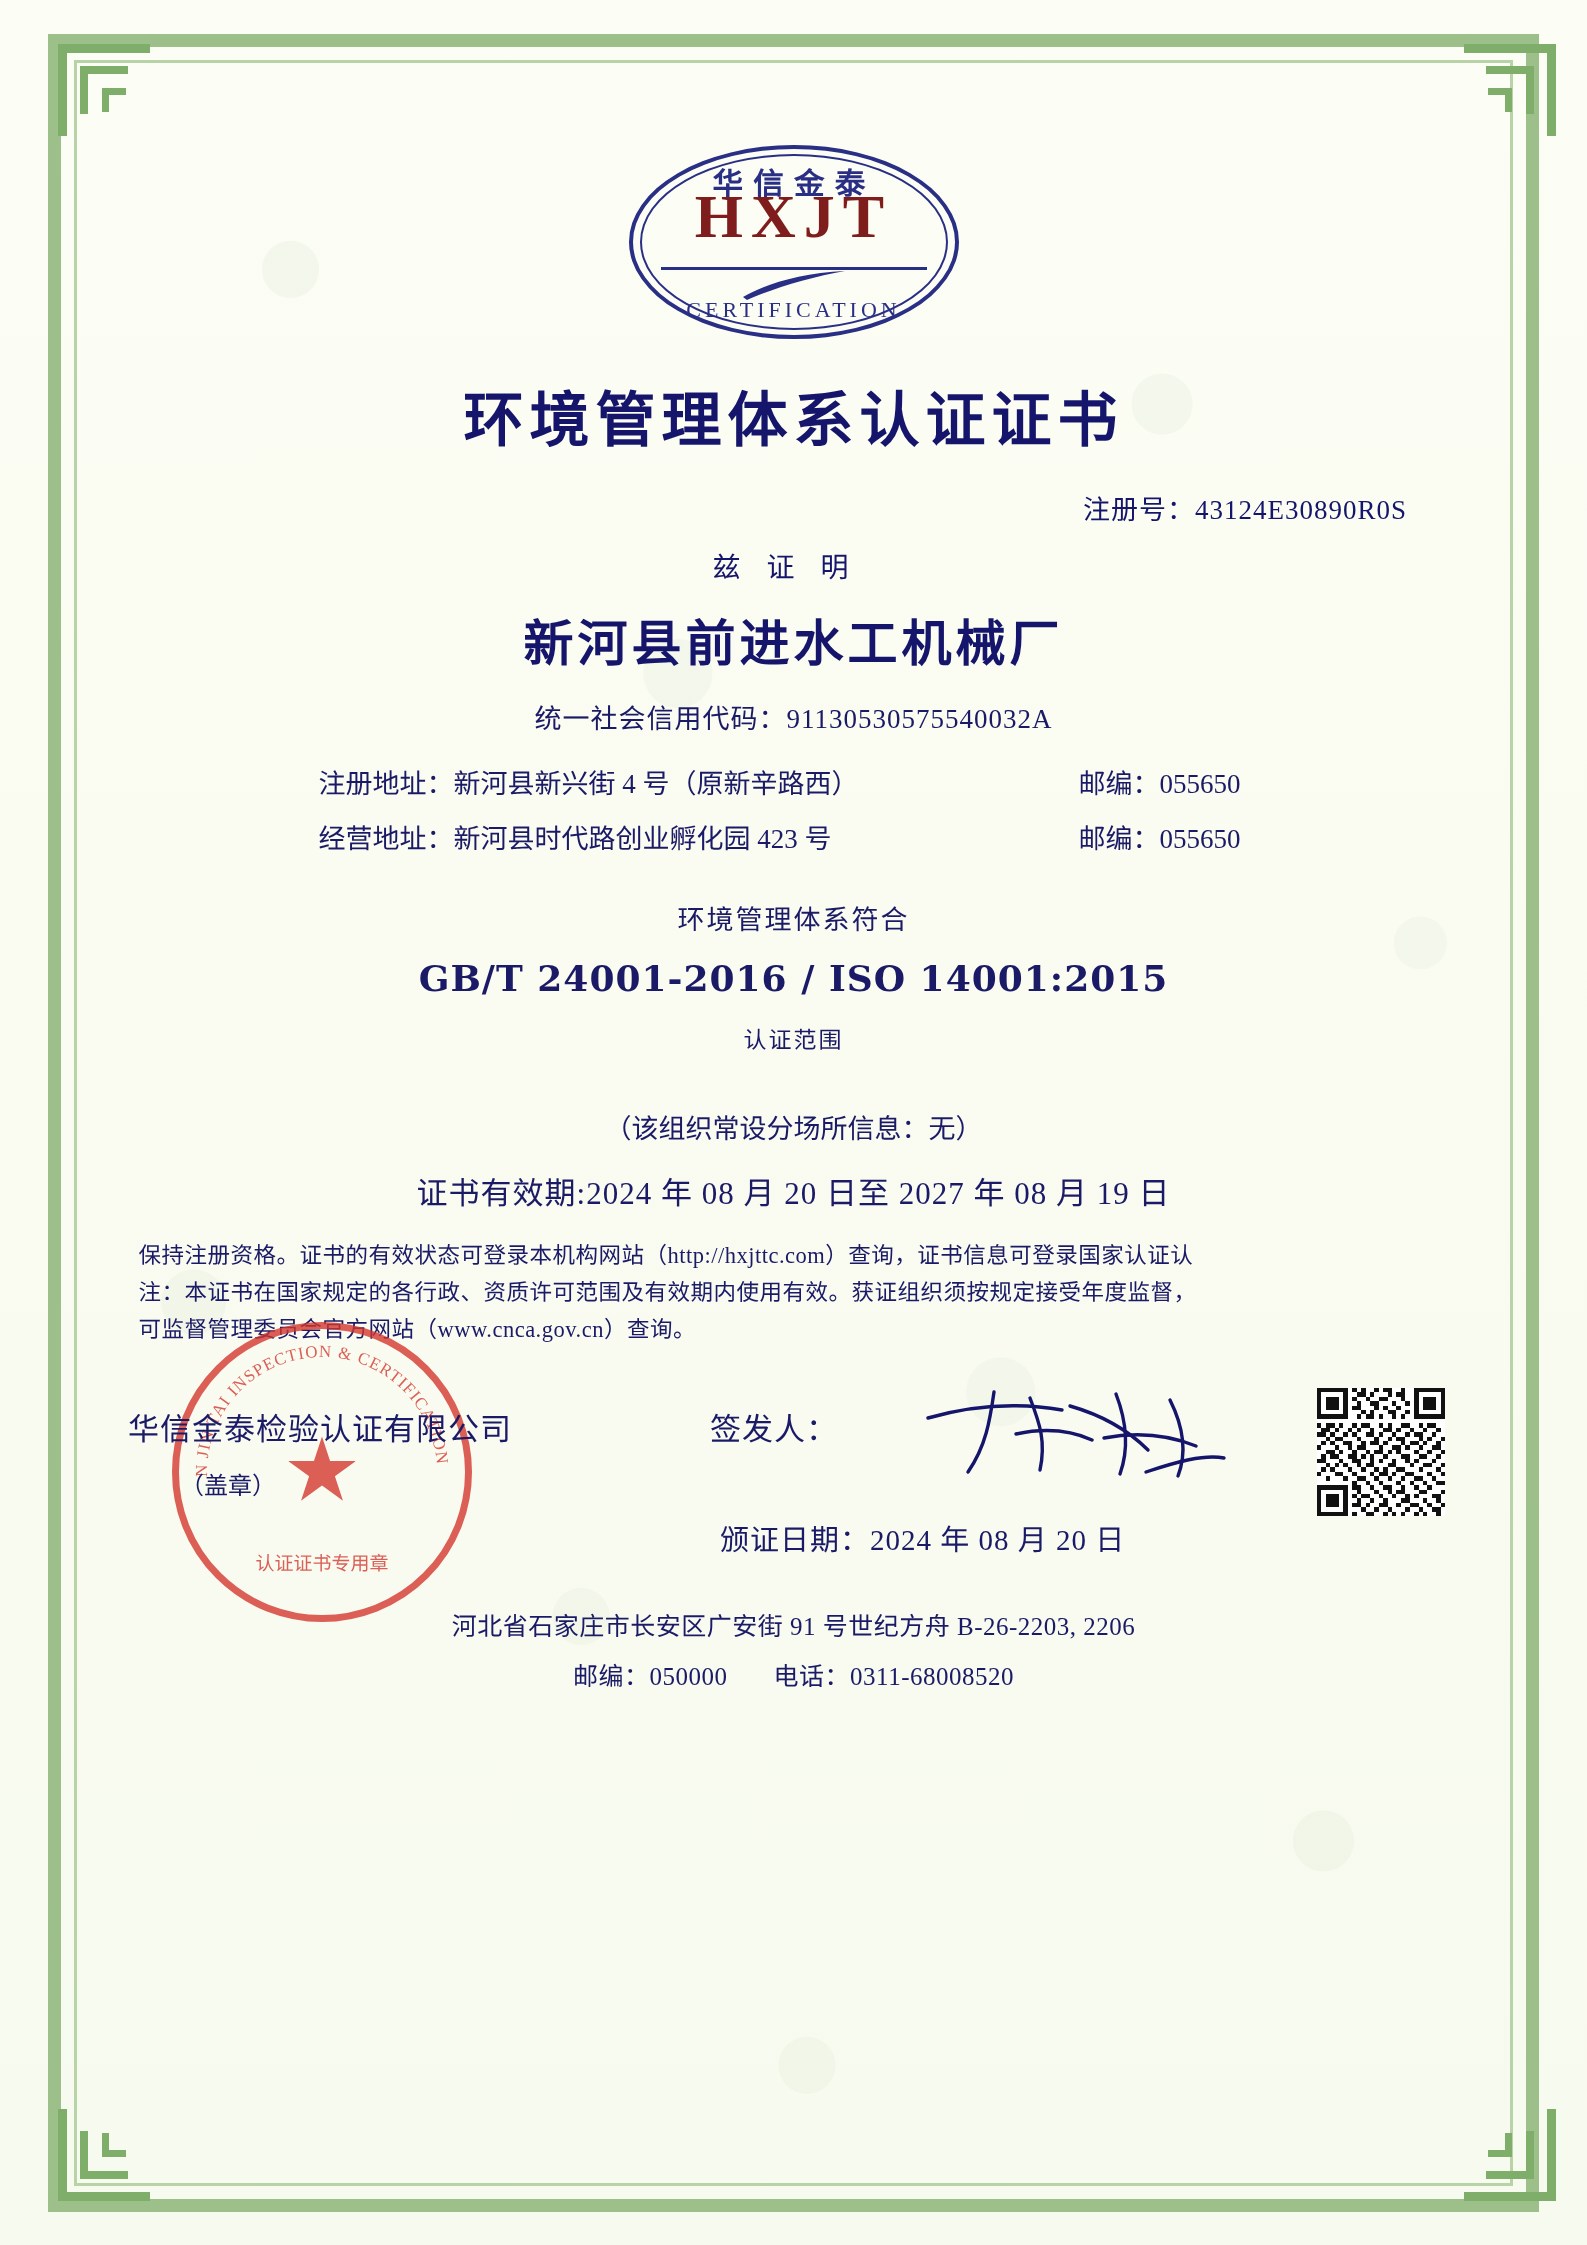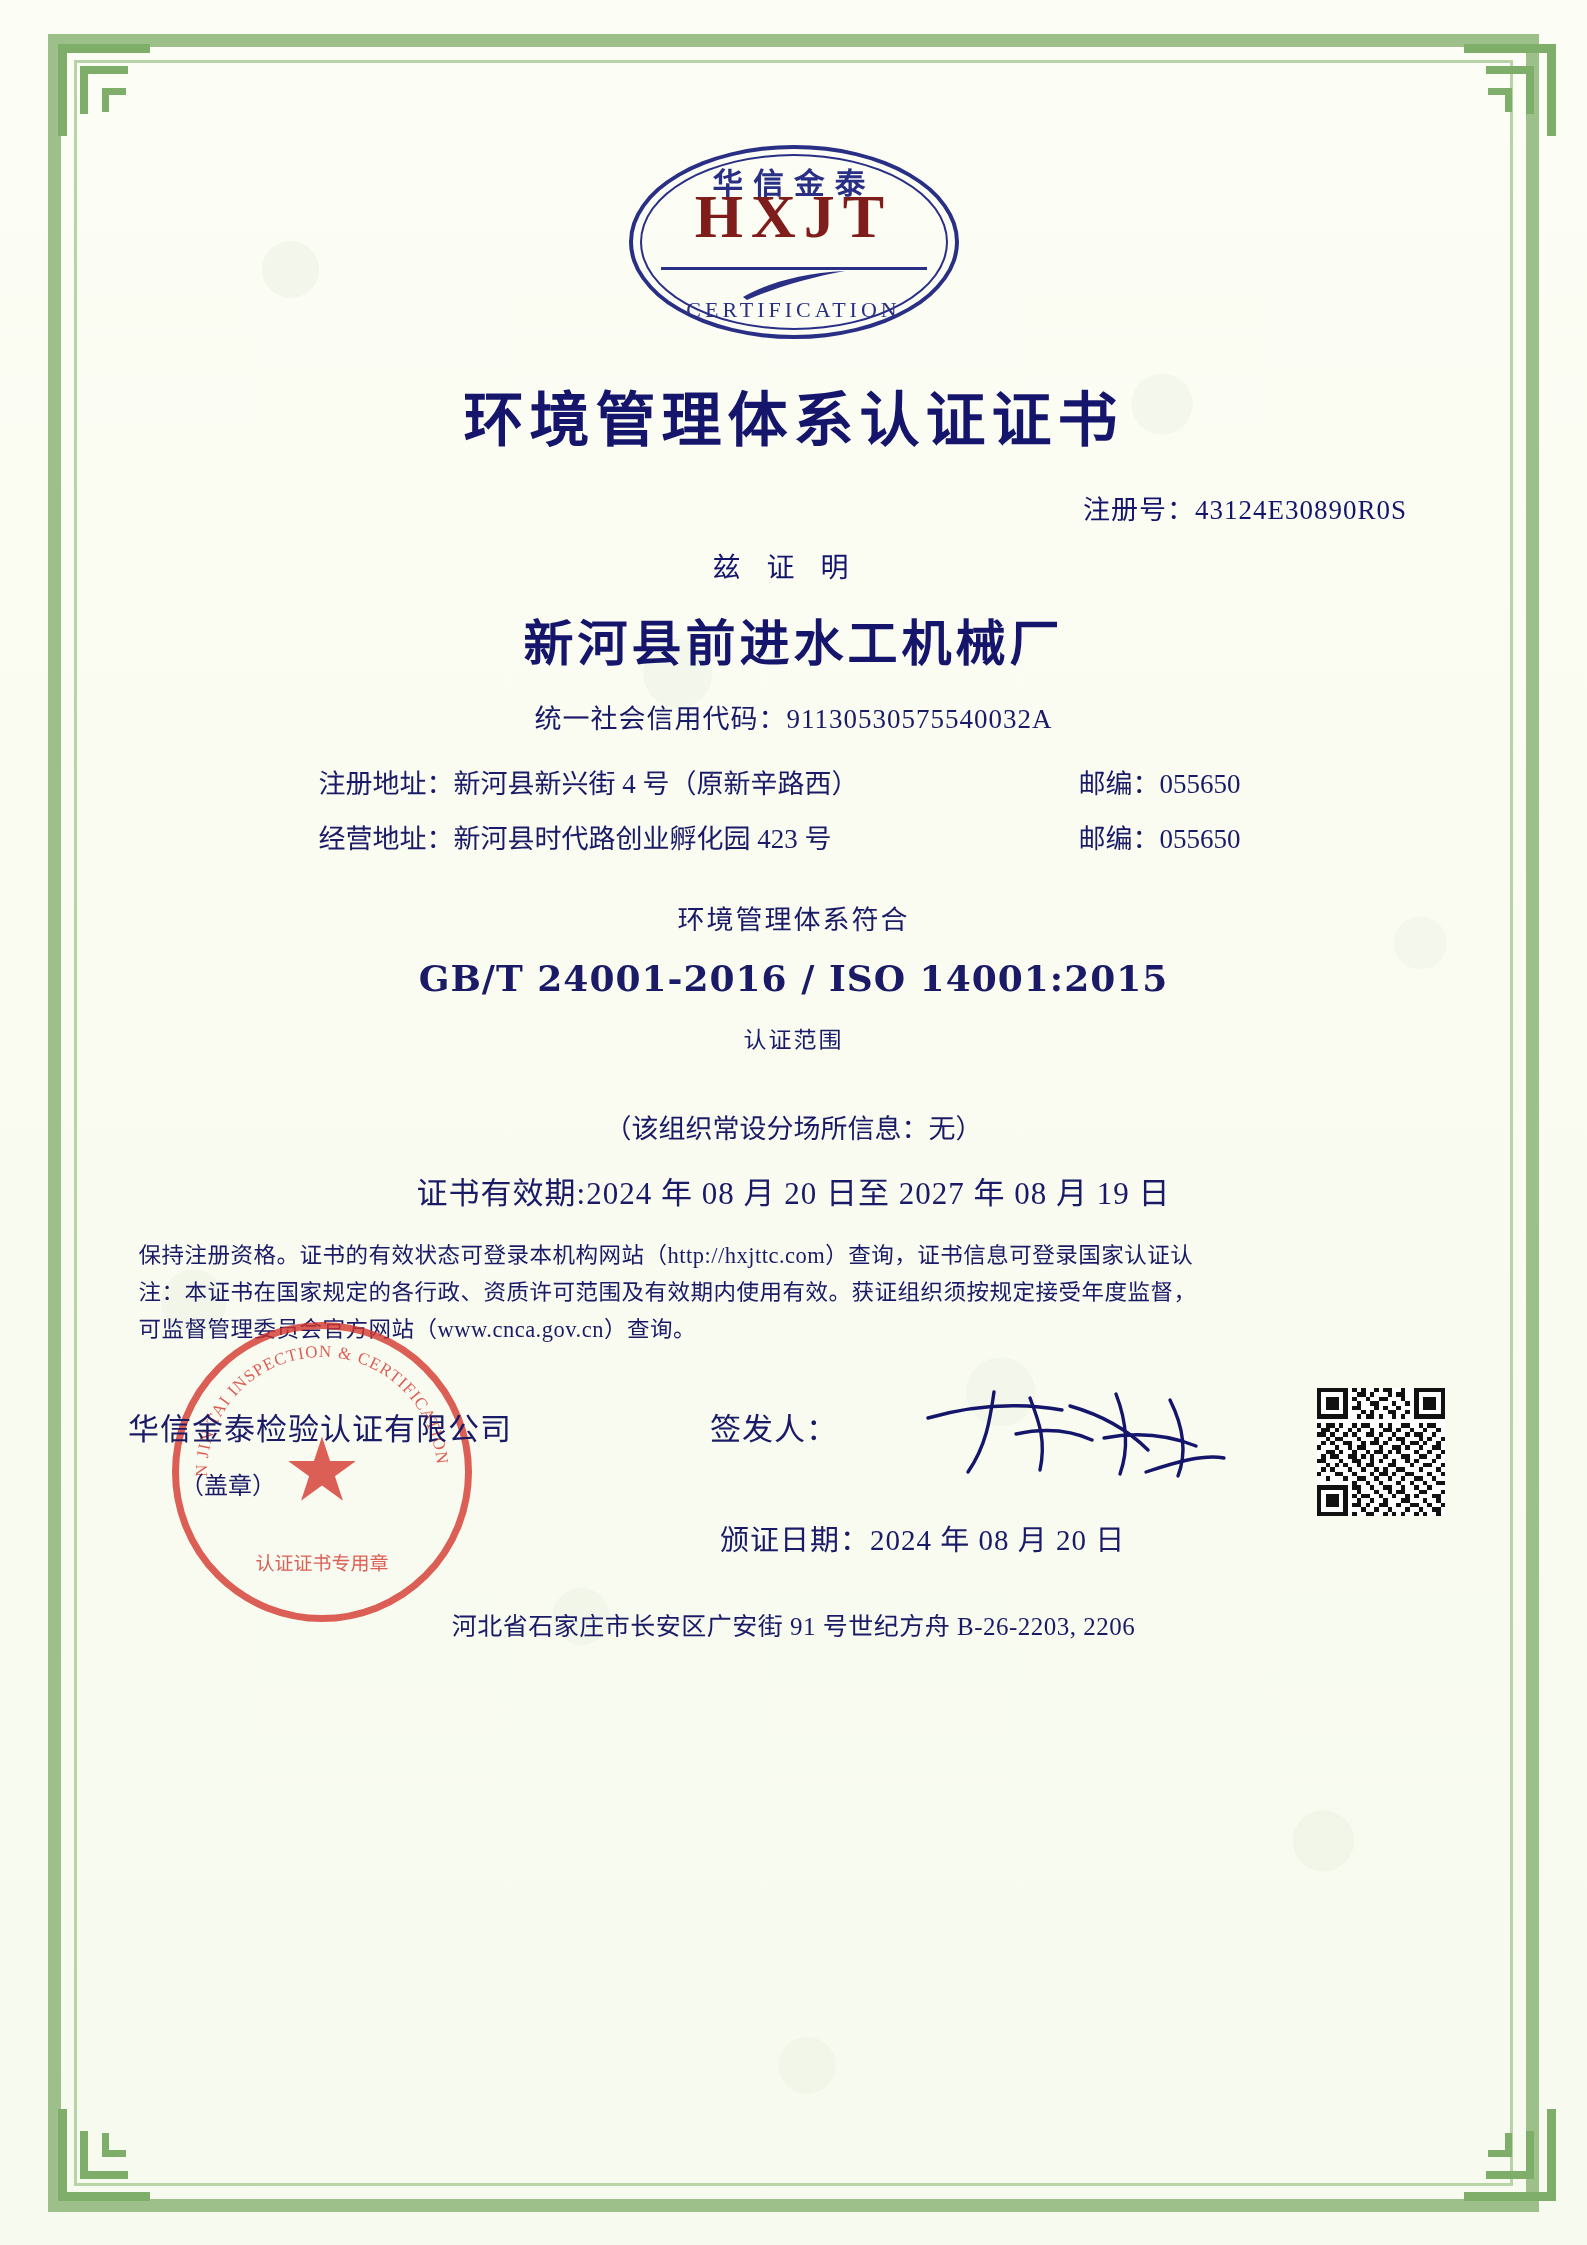--- a/index.html
+++ b/index.html
@@ -693,16 +693,19 @@
           <rect x="19" y="28" width="1" height="1"></rect>
             <rect x="22" y="28" width="1" height="1"></rect>
           <rect x="24" y="28" width="1" height="1"></rect>
             <rect x="27" y="28" width="1" height="1"></rect>
         </g>
       </svg>
     </div>
 
     <div class="footer">
       <div>河北省石家庄市长安区广安街 91 号世纪方舟 B-26-2203, 2206</div>
+      <div class="line2">
+        <span>邮编：</span><span>050000</span><span class="sp"></span><span>电话：</span><span>0311-68008520</span>
+      </div>
     </div>
 
   </div>
 </div>
 
 </body></html>

